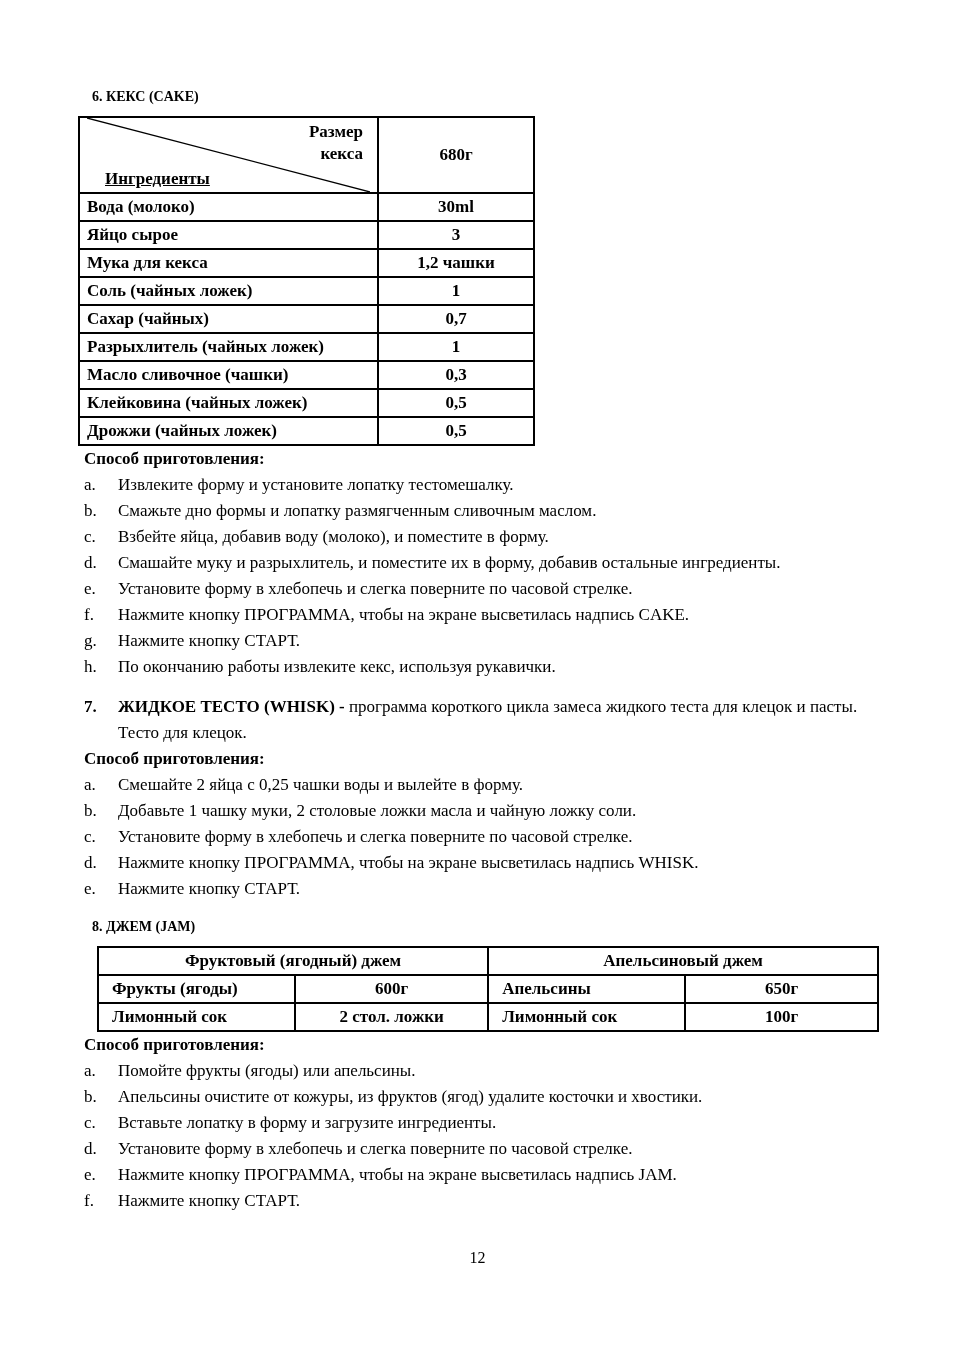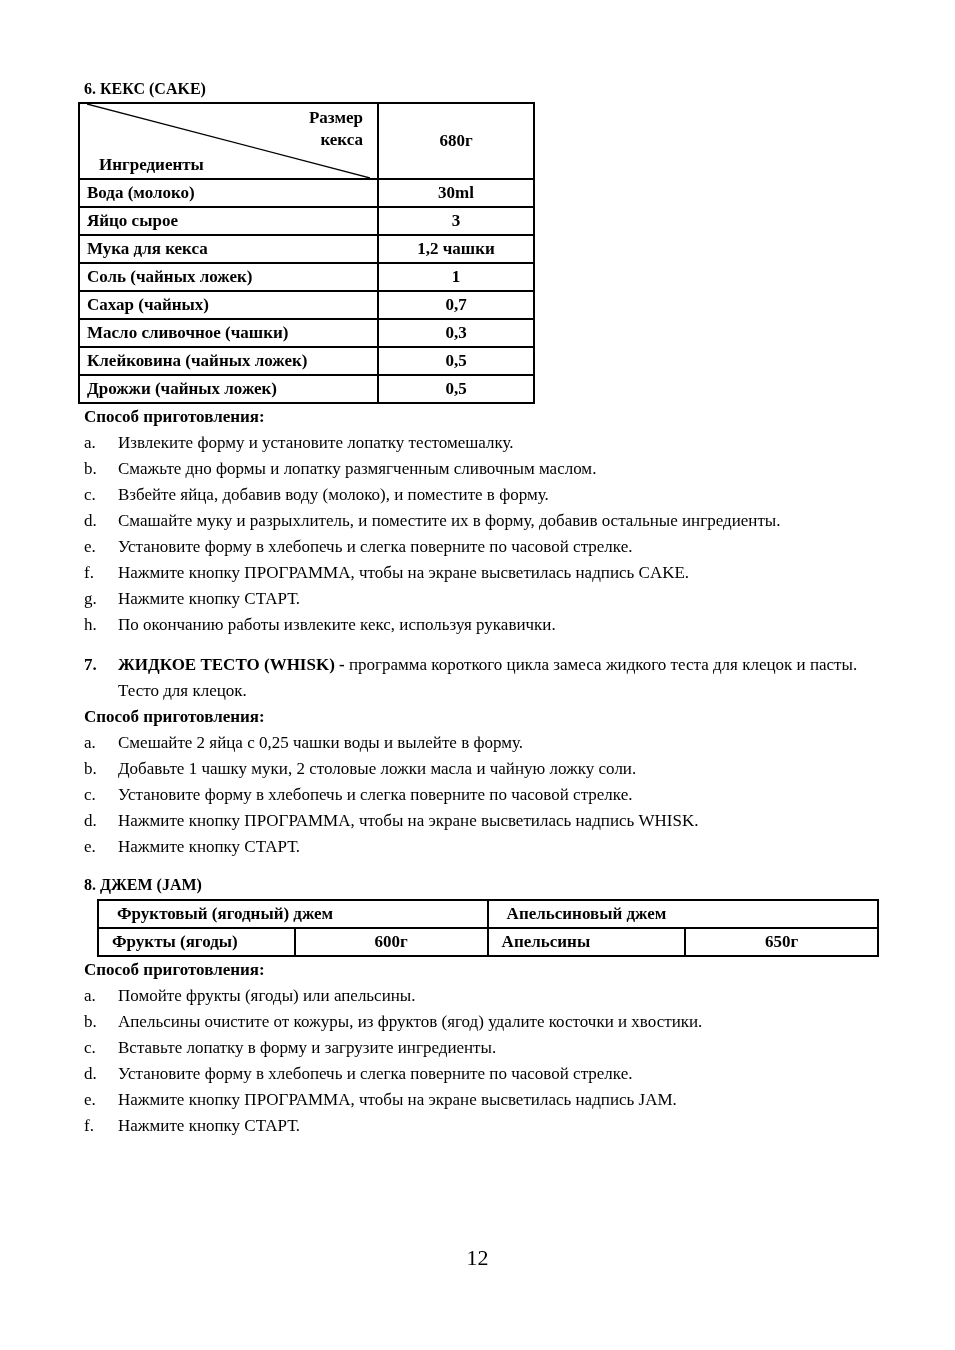--- a/index.html
+++ b/index.html
@@ -7,59 +7,59 @@
     position:relative;
     width:955px;height:1350px;
     background:#ffffff;
     color:#000;
     font-family:"Liberation Serif","DejaVu Serif",serif;
     box-sizing:border-box;
     padding:78px 76px 0 84px;
     overflow:hidden;
   }
   .sec-title{
-    font-size:16px;font-weight:bold;line-height:22px;margin:0;
+    font-size:14px;font-weight:bold;line-height:22px;margin:8px;
   }
   
   table{border-collapse:collapse;}
   td{border:2px solid #000;}
   .cake-table{margin:2px 0 0 -6px;}
   .cake-table td{font-size:17px;font-weight:bold;}
   .cake-table .c-label{width:283px;padding:0 7px;}
   .cake-table .c-val{width:146px;text-align:center;padding:0 4px;margin-left:44px;}
   .cake-table tr.data td{height:26px;}
   .corner-cell{padding:0;position:relative;height:74px;}
   .corner-inner{position:relative;width:100%;height:74px;}
   .corner-inner svg{position:absolute;left:0;top:0;width:100%;height:100%;display:block;}
   .size-label{position:absolute;top:3px;right:7px;text-align:right;line-height:22px;}
-  .ing-label{position:absolute;bottom:2px;left:12px;line-height:22px;}
+  .ing-label{position:absolute;bottom:2px;left:18px;line-height:22px;text-decoration:underline;}
   .head-val{vertical-align:middle;}
   
   .method{font-size:17px;font-weight:bold;line-height:26px;}
   .steps{margin:0;padding:0;list-style:none;}
   .step{display:flex;font-size:17px;line-height:26px;}
   .step .m{flex:none;width:34px;}
   .step .t{flex:1;}
   
   .sec7{margin-top:14px;}
   .num-para{display:flex;font-size:17px;line-height:26px;}
   .num-para .num{flex:none;width:34px;font-weight:bold;}
   .num-para .bd{flex:1;}
   .b{font-weight:bold;}
   
   .sec8{margin-top:14px;}
   .jam-table{margin:3px 0 0 13px;}
   .jam-table td{font-size:17px;font-weight:bold;height:26px;}
-  .jam-table .g-head{padding:0 18px;}
+  .jam-table .g-head{text-align:center;padding:0 18px;}
   .jam-table .j-label{width:172px;padding:0 13px;}
   .jam-table .j-val{width:171px;text-align:center;padding:0 12px;}
   
   .pagenum{
     position:absolute;left:76px;right:76px;top:1248px;
-    text-align:center;font-size:22px;line-height:20px;
+    text-align:center;font-size:16px;line-height:20px;
   }
 </style>
 </head>
 <body>
 
 <div class="page">
 
   <h2 class="sec-title">6. КЕКС (CAKE)</h2>
 
   <table class="cake-table">
@@ -93,20 +93,24 @@
       </tr>
       <tr class="data">
         <td class="c-label">Соль (чайных ложек)</td>
         <td class="c-val">1</td>
       </tr>
       <tr class="data">
         <td class="c-label">Сахар (чайных)</td>
         <td class="c-val">0,7</td>
       </tr>
       <tr class="data">
+        <td class="c-label">Разрыхлитель (чайных ложек)</td>
+        <td class="c-val">1</td>
+      </tr>
+      <tr class="data">
         <td class="c-label">Масло сливочное (чашки)</td>
         <td class="c-val">0,3</td>
       </tr>
       <tr class="data">
         <td class="c-label">Клейковина (чайных ложек)</td>
         <td class="c-val">0,5</td>
       </tr>
       <tr class="data">
         <td class="c-label">Дрожжи (чайных ложек)</td>
         <td class="c-val">0,5</td>
@@ -192,20 +196,26 @@
         <tr>
           <td class="g-head" colspan="2">Фруктовый (ягодный) джем</td>
           <td class="g-head" colspan="2">Апельсиновый джем</td>
         </tr>
         <tr>
           <td class="j-label">Фрукты (ягоды)</td>
           <td class="j-val">600г</td>
           <td class="j-label">Апельсины</td>
           <td class="j-val">650г</td>
         </tr>
+        <tr>
+          <td class="j-label">Лимонный сок</td>
+          <td class="j-val">2 стол. ложки</td>
+          <td class="j-label">Лимонный сок</td>
+          <td class="j-val">100г</td>
+        </tr>
       </tbody>
     </table>
 
     <div class="method">Способ приготовления:</div>
     <div class="steps">
       <div class="step">
           <span class="m">a.</span>
           <span class="t">Помойте фрукты (ягоды) или апельсины.</span>
         </div>
       <div class="step">

